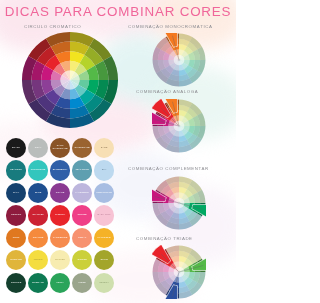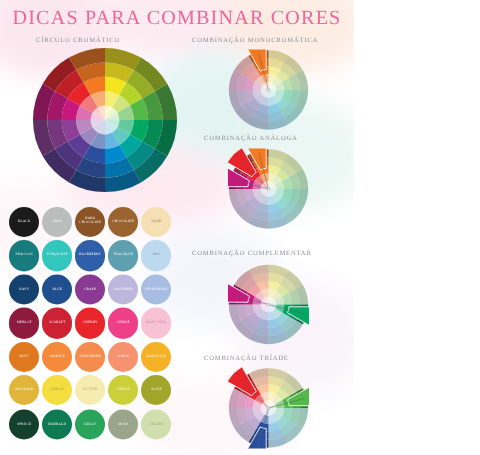--- a/index.html
+++ b/index.html
@@ -2,21 +2,21 @@
 <html><head>
 <meta charset="utf-8">
 <style>
   html,body{margin:0;padding:0;}
   body{
     width:236px;height:303px;overflow:hidden;
     background:#ffffff;
     font-family:"Liberation Sans", sans-serif;
     position:relative;
   }
-  #stage{position:absolute;inset:0;width:236px;height:303px;overflow:hidden;background:#fff;font-family:Liberation Serif, serif;}
+  #stage{position:absolute;inset:0;width:236px;height:303px;overflow:hidden;background:#fff;}
 
   
   .blob{position:absolute;border-radius:50%;filter:blur(9px);pointer-events:none;}
   .b1{left:-14px;top:-18px;width:92px;height:70px;background:#fbe3ec;opacity:.85;}
   .b2{left:60px;top:-20px;width:120px;height:62px;background:#fde9f0;opacity:.9;}
   .b3{left:150px;top:-16px;width:96px;height:66px;background:#fdeadf;opacity:.85;}
   .b4{left:96px;top:34px;width:86px;height:78px;background:#dff3f2;opacity:.85;}
   .b5{left:150px;top:66px;width:96px;height:74px;background:#e3f4ef;opacity:.7;}
   .b6{left:40px;top:96px;width:120px;height:58px;background:#fde6ee;opacity:.8;}
   .b7{left:96px;top:150px;width:92px;height:70px;background:#eef0fa;opacity:.6;}

